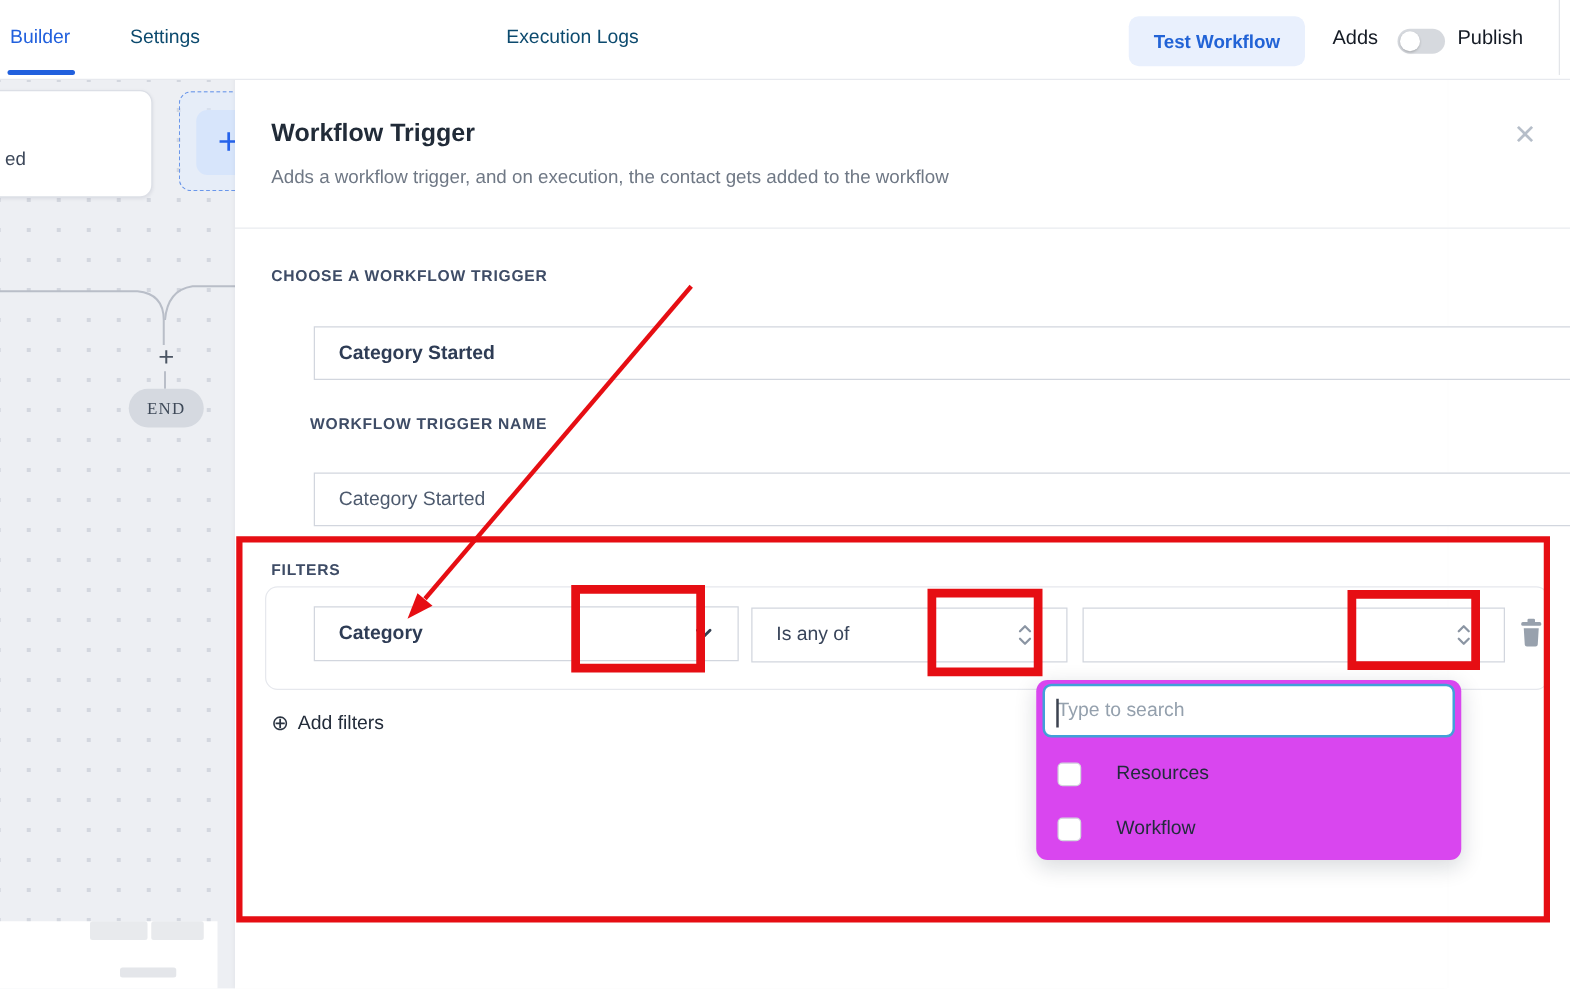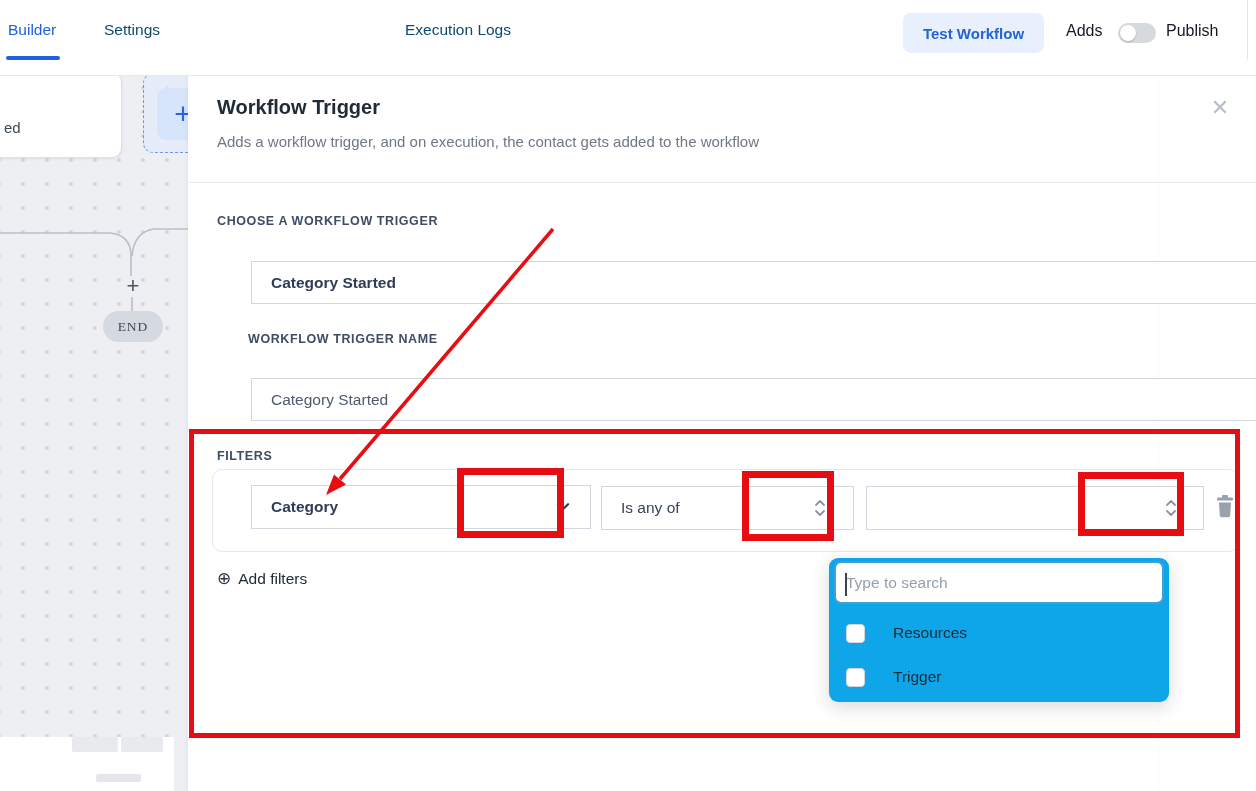--- a/index.html
+++ b/index.html
@@ -3,21 +3,21 @@
 <meta charset="utf-8">
 <style>
   * { margin:0; padding:0; box-sizing:border-box; }
   html,body { background:#fff; }
   .page {
     position:relative; width:1256px; height:791px; overflow:hidden;
     font-family:"Liberation Sans", sans-serif; color:#2a3446; background:#fff;
   }
   
   .topbar {
-    position:absolute; left:0; top:0; width:1256px; height:76px;
+    position:absolute; left:0; top:0; width:1256px; height:64px;
     background:#fff; border-bottom:1px solid #e7e9ee; z-index:20;
   }
   .tab { position:absolute; top:0; height:60px; display:flex; align-items:center;
     font-size:15.5px; color:#0c4a6e; cursor:pointer; }
   .tab.active { color:#2160dd; }
   .tab-underline { position:absolute; left:6px; top:56px; width:54px; height:4px;
     background:#2160dd; border-radius:3px; }
   .test-btn { position:absolute; left:903px; top:13px; width:141px; height:40px;
     background:#e9f0fd; color:#2263d6; font-weight:700; font-size:15px;
     border:none; border-radius:8px; display:flex; align-items:center; justify-content:center; }
@@ -66,22 +66,22 @@
   .val.strong { font-weight:700; color:#2e3c55; }
   .val.normal { font-weight:400; color:#4d5a6e; }
   .val.mid { font-weight:400; color:#39455a; }
   .chev { position:absolute; top:50%; transform:translateY(-50%); }
   .filters-box { position:absolute; left:24px; top:409px; width:1027px; height:83px;
     border:1px solid #e6e8ed; border-radius:10px; }
   .addfilters { position:absolute; left:29px; top:508px; display:flex; align-items:center; gap:7px;
     font-size:15.5px; color:#232c3a; cursor:pointer; }
   .trash { position:absolute; left:1026px; top:434px; width:22px; height:24px; cursor:pointer; }
   
-  .popover { position:absolute; left:641px; top:498px; width:340px; height:144px;
-    background:#0ea5e9; border-radius:9px; box-shadow:0 5px 18px rgba(15,25,45,.16); z-index:30; }
+  .popover { position:absolute; left:641px; top:484px; width:340px; height:144px;
+    background:#d946ef; border-radius:9px; box-shadow:0 5px 18px rgba(15,25,45,.16); z-index:30; }
   .search-box { position:absolute; left:5px; top:3px; width:330px; height:43px;
     border:2px solid #41a0d8; border-radius:7px; background:#fff; }
   .search-box input { position:absolute; left:10px; top:2px; width:305px; height:35px; border:none; outline:none;
     font-family:"Liberation Sans",sans-serif; font-size:15.5px; color:#39455a; background:transparent; }
   .search-box input::placeholder { color:#94a0ad; }
   .caret { position:absolute; left:9px; top:10px; width:1.5px; height:23px; background:#3c4350; }
   .opt-row { position:absolute; left:0; width:340px; height:40px; display:flex; align-items:center; cursor:pointer; }
   .opt-check { width:19px; height:19px; margin-left:17px; border:1.5px solid #d3d7dd; border-radius:4px; background:#fff; }
   .opt-label { margin-left:28px; font-size:15.5px; color:#222c3b; }
   
@@ -197,21 +197,21 @@
       <div class="search-box">
         <input type="text" placeholder="Type to search" style="">
         <div class="caret"></div>
       </div>
       <div class="opt-row" style="top:55px;">
         <div class="opt-check"></div>
         <span class="opt-label">Resources</span>
       </div>
       <div class="opt-row" style="top:99px;">
         <div class="opt-check"></div>
-        <span class="opt-label">Trigger</span>
+        <span class="opt-label">Workflow</span>
       </div>
     </div>
   </div>
 
   <div class="anno" style="left:189px; top:429px; width:1051px; height:309px; border-width:5px;"></div>
   <div class="anno" style="left:457px; top:468px; width:107px; height:70px; border-width:7px;"></div>
   <div class="anno" style="left:742px; top:471px; width:92px; height:70px; border-width:7px;"></div>
   <div class="anno" style="left:1078px; top:472px; width:106px; height:64px; border-width:7px;"></div>
   <svg class="anno-svg">
     <line x1="553" y1="229" x2="340" y2="479" stroke="#e60e13" stroke-width="3.5"></line>

